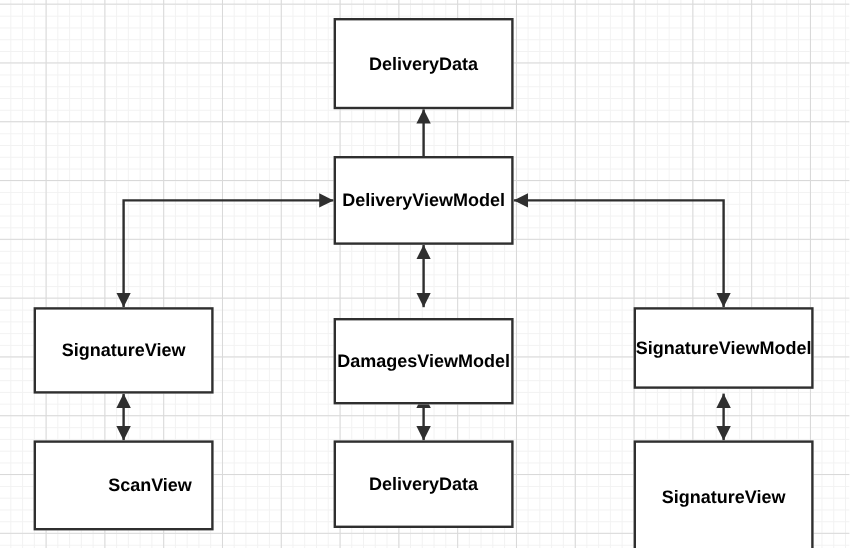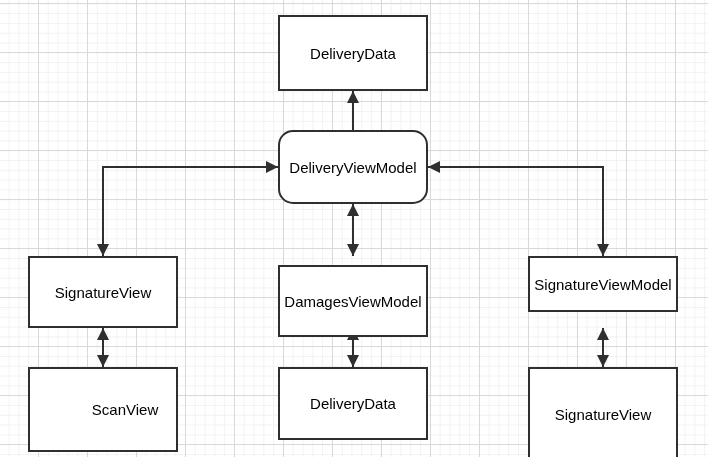--- a/index.html
+++ b/index.html
@@ -36,20 +36,21 @@
   }
   .node {
     position: absolute;
     box-sizing: border-box;
     background: var(--node-fill, #ffffff);
     border: 2px solid var(--stroke, #2f2f2f);
     display: flex;
     align-items: center;
     justify-content: center;
     cursor: default;
+    font-weight: bold;
   }
   .node-label {
     font-size: 15px;
     color: var(--text-color, #000000);
     text-align: center;
     white-space: nowrap;
   }
 </style>
 </head>
 <body>
@@ -68,33 +69,33 @@
         <polyline points="428,167 603,167 603,256" marker-start="url(#arrow-head)" marker-end="url(#arrow-head)"></polyline>
         <polyline points="103,328 103,367" marker-start="url(#arrow-head)" marker-end="url(#arrow-head)"></polyline>
         <polyline points="353,328 353,367" marker-start="url(#arrow-head)" marker-end="url(#arrow-head)"></polyline>
         <polyline points="603,328 603,367" marker-start="url(#arrow-head)" marker-end="url(#arrow-head)"></polyline>
       </g>
   </svg>
 
 <div class="node" style="left: 278px; top: 15px; width: 150px; height: 76px;">
       <span class="node-label">DeliveryData</span>
     </div>
-    <div class="node" style="left: 278px; top: 130px; width: 150px; height: 74px; border-radius: 15px;">
+    <div class="node" style="left: 278px; top: 130px; width: 150px; height: 74px;">
       <span class="node-label">DeliveryViewModel</span>
     </div>
     <div class="node" style="left: 28px; top: 256px; width: 150px; height: 72px;">
       <span class="node-label">SignatureView</span>
     </div>
     <div class="node" style="left: 278px; top: 265px; width: 150px; height: 72px;">
       <span class="node-label">DamagesViewModel</span>
     </div>
-    <div class="node" style="left: 528px; top: 256px; width: 150px; height: 56px; align-items: center;">
+    <div class="node" style="left: 528px; top: 256px; width: 150px; height: 68px; align-items: center;">
       <span class="node-label">SignatureViewModel</span>
     </div>
-    <div class="node" style="left: 28px; top: 367px; width: 150px; height: 85px; padding-left: 44px;">
+    <div class="node" style="left: 28px; top: 367px; width: 150px; height: 75px; padding-left: 44px;">
       <span class="node-label">ScanView</span>
     </div>
     <div class="node" style="left: 278px; top: 367px; width: 150px; height: 73px;">
       <span class="node-label">DeliveryData</span>
     </div>
     <div class="node" style="left: 528px; top: 367px; width: 150px; height: 94px; align-items: center;">
       <span class="node-label">SignatureView</span>
     </div>
   </div>
 

